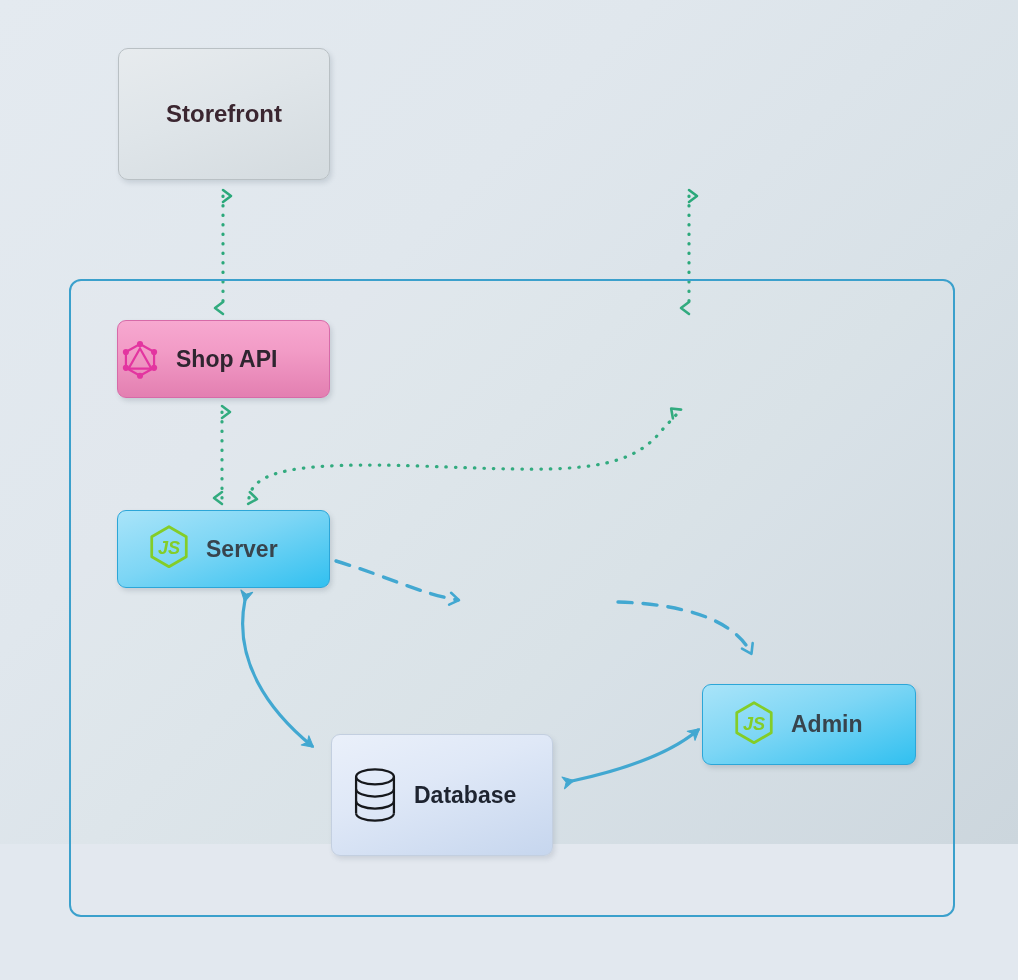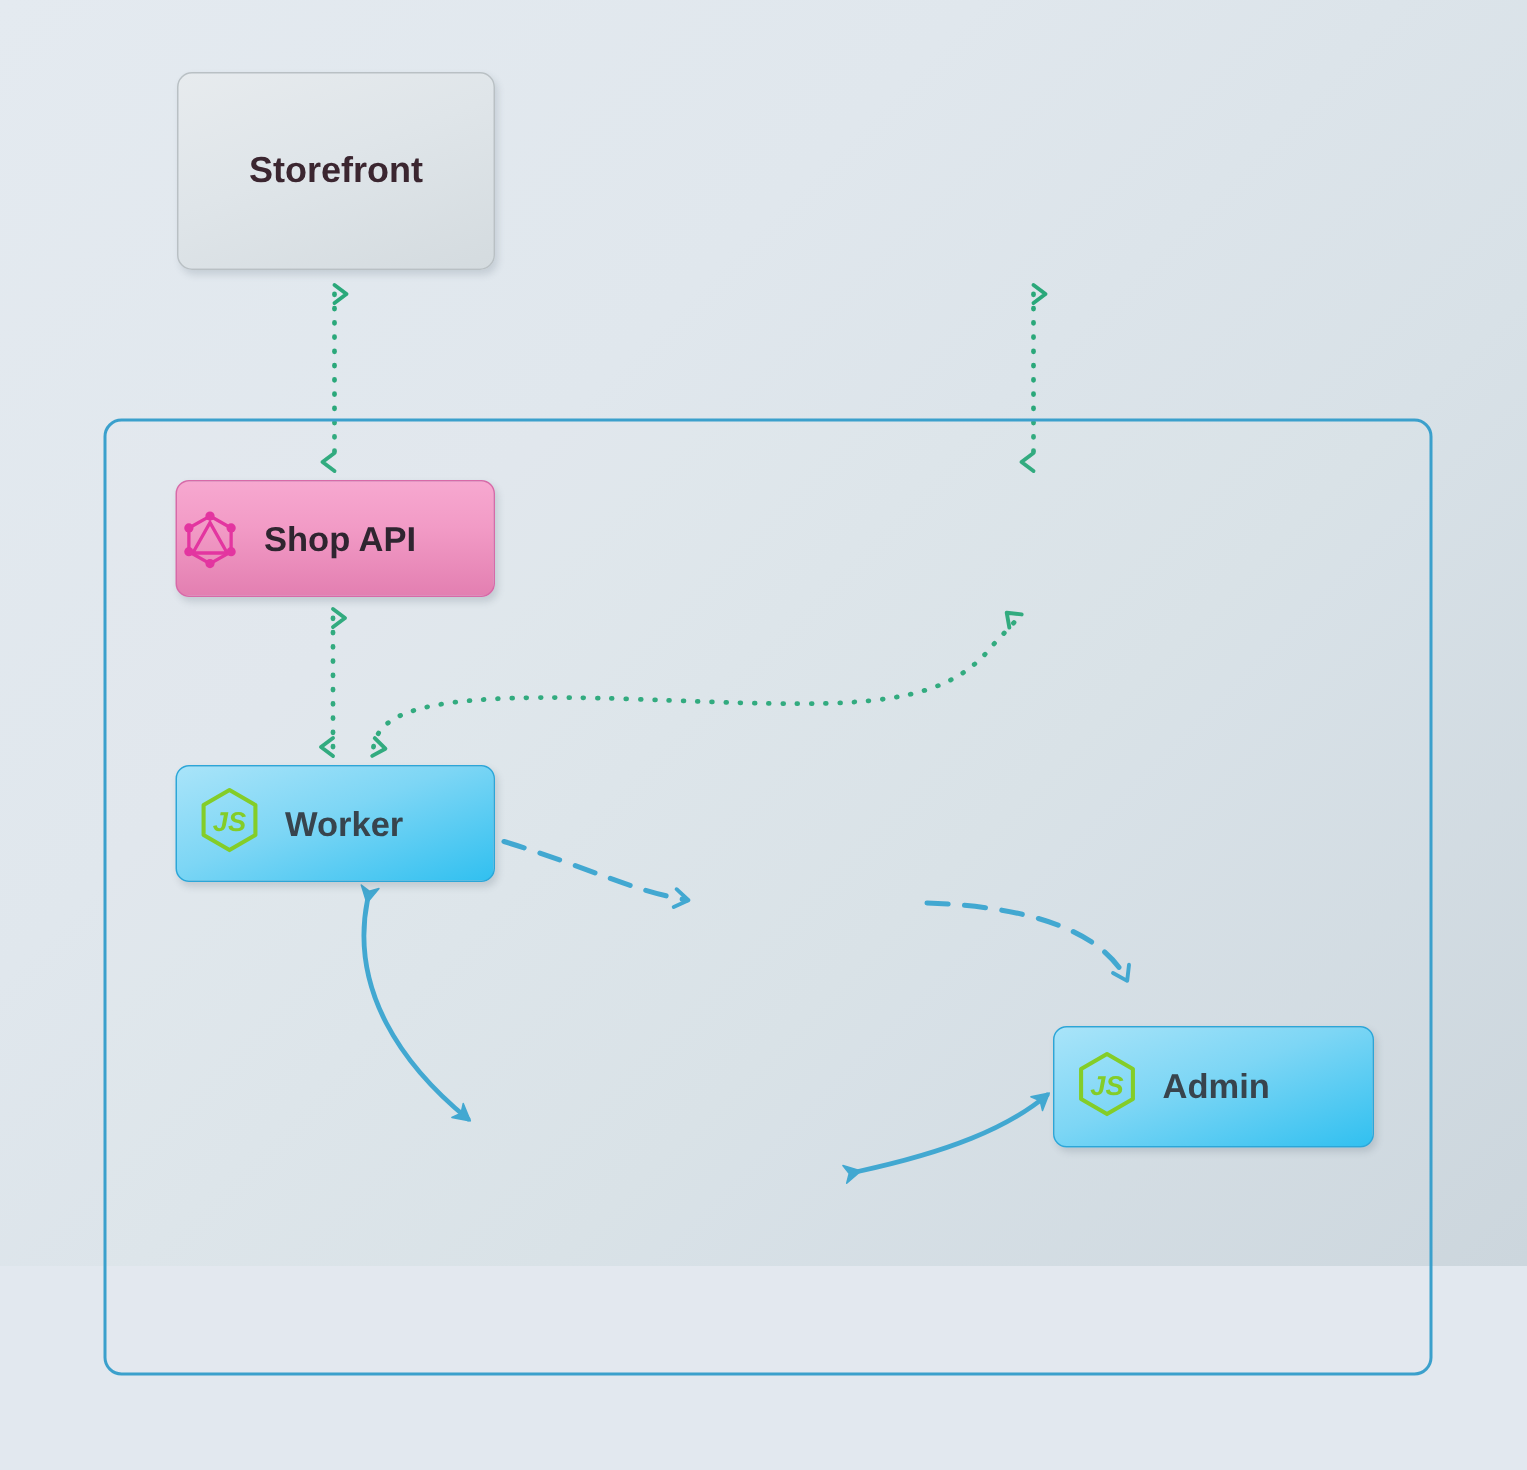--- a/index.html
+++ b/index.html
@@ -63,21 +63,21 @@
     color: #2f2530;
     font-size: 23px;
     margin-left: 14px;
   }
   
   .svc-box {
     border-radius: 9px;
     border: 1px solid #2ca6d8;
     background: linear-gradient(160deg, #a9e4f9 0%, #7dd6f5 45%, #31c0f0 100%);
     box-shadow: 2px 3px 5px rgba(80,95,110,0.20);
-    padding-left: 12px;
+    padding-left: 28px;
     justify-content: flex-start;
   }
   .svc-box .node-label {
     color: #38444d;
     font-size: 23px;
     margin-left: 14px;
   }
   
   .plain-box {
     border-radius: 9px;
@@ -183,26 +183,39 @@
     </svg>
     <span class="node-label">Shop API</span>
   </div>
 
 
   <div class="node svc-box" id="server" style="left:117px; top:510px; width:213px; height:78px;">
     <svg class="icon" width="46" height="50" viewBox="0 0 100 110">
       <path d="M50 6 L88 28 L88 72 L50 94 L12 72 L12 28 Z" fill="none" stroke="#84cd28" stroke-width="6" stroke-linejoin="round"></path>
       <text x="50" y="66" text-anchor="middle" font-family="'Liberation Sans', sans-serif" font-size="40" font-style="italic" font-weight="bold" fill="#84cd28">JS</text>
     </svg>
-    <span class="node-label">Worker</span>
+    <span class="node-label">Server</span>
   </div>
 
 
   <div class="node svc-box" id="worker" style="left:702px; top:684px; width:214px; height:81px;">
     <svg class="icon" width="46" height="50" viewBox="0 0 100 110">
       <path d="M50 6 L88 28 L88 72 L50 94 L12 72 L12 28 Z" fill="none" stroke="#84cd28" stroke-width="6" stroke-linejoin="round"></path>
       <text x="50" y="66" text-anchor="middle" font-family="'Liberation Sans', sans-serif" font-size="40" font-style="italic" font-weight="bold" fill="#84cd28">JS</text>
     </svg>
     <span class="node-label">Admin</span>
   </div>
 
+  <div class="node plain-box" id="database" style="left:331px; top:734px; width:222px; height:122px;">
+    <svg class="icon" width="46" height="56" viewBox="0 0 60 74">
+      <g fill="none" stroke="#16181c" stroke-width="3">
+        <ellipse cx="30" cy="13" rx="25" ry="10"></ellipse>
+        <path d="M5 13 L5 61"></path>
+        <path d="M55 13 L55 61"></path>
+        <path d="M5 29 A25 10 0 0 0 55 29"></path>
+        <path d="M5 45 A25 10 0 0 0 55 45"></path>
+        <path d="M5 61 A25 10 0 0 0 55 61"></path>
+      </g>
+    </svg>
+    <span class="node-label">Database</span>
+  </div>
 
 </div>
 
 </body></html>

